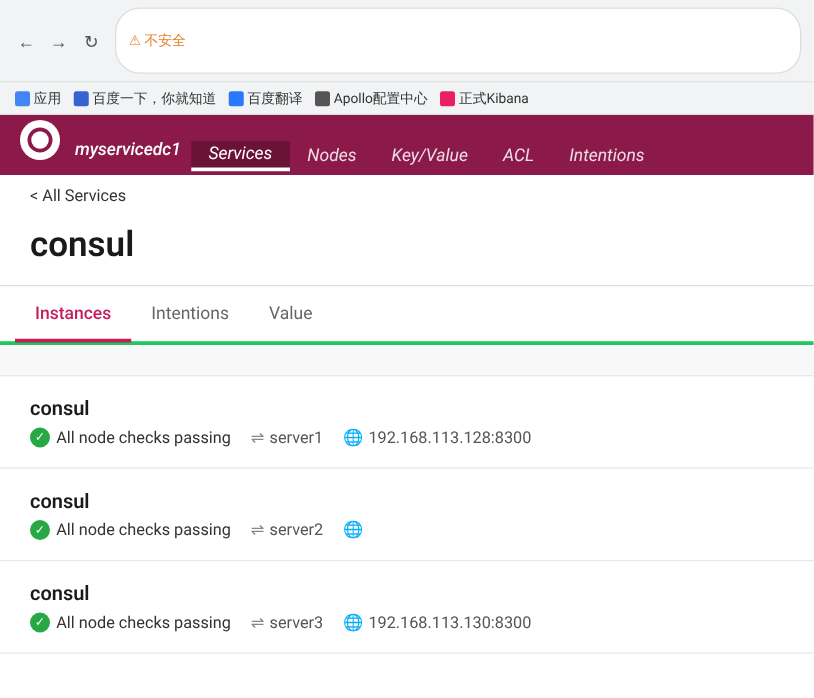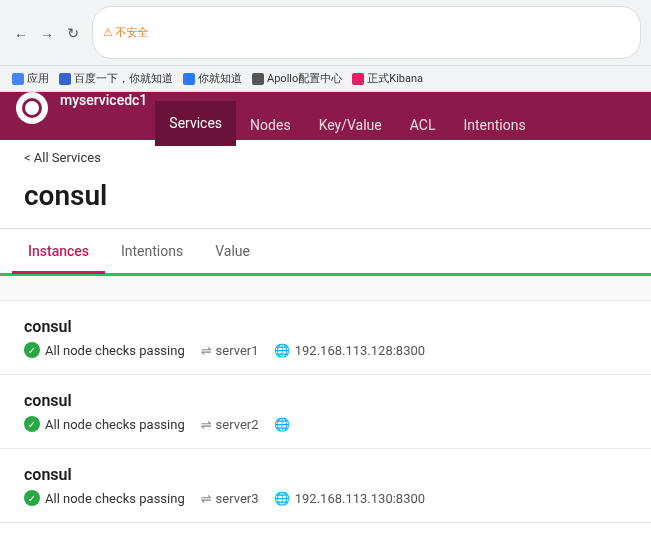--- a/index.html
+++ b/index.html
@@ -48,22 +48,22 @@
       border-radius: 3px;
     }
     .bookmark-dot {
       width: 12px; height: 12px; border-radius: 2px;
       display: inline-block;
     }
 
     
     .app-navbar {
       background: #8B1A4A;
-      display: flex; align-items: flex-start;
-      padding: 0 16px; height: 48px;
+      display: flex; align-items: flex-end;
+      padding: 12px 16px; height: 48px; font-style: italic;
     }
     .app-logo {
       width: 32px; height: 32px; border-radius: 50%;
       background: #fff; display: flex; align-items: center; justify-content: center;
       margin-right: 12px; flex-shrink: 0;
     }
     .app-logo-inner {
       width: 20px; height: 20px;
       border: 3px solid #8B1A4A; border-radius: 50%;
       position: relative;
@@ -176,21 +176,21 @@
   <div class="bookmark-item">
     <span class="bookmark-dot" style="background:#4285f4;"></span>
     <span>应用</span>
   </div>
   <div class="bookmark-item">
     <span class="bookmark-dot" style="background:#3563d0;"></span>
     <span>百度一下，你就知道</span>
   </div>
   <div class="bookmark-item">
     <span class="bookmark-dot" style="background:#2979ff;"></span>
-    <span>你就知道</span>
+    <span>百度翻译</span>
   </div>
   <div class="bookmark-item">
     <span class="bookmark-dot" style="background:#555;"></span>
     <span>Apollo配置中心</span>
   </div>
   <div class="bookmark-item">
     <span class="bookmark-dot" style="background:#e91e63;"></span>
     <span>正式Kibana</span>
   </div>
 </div>

